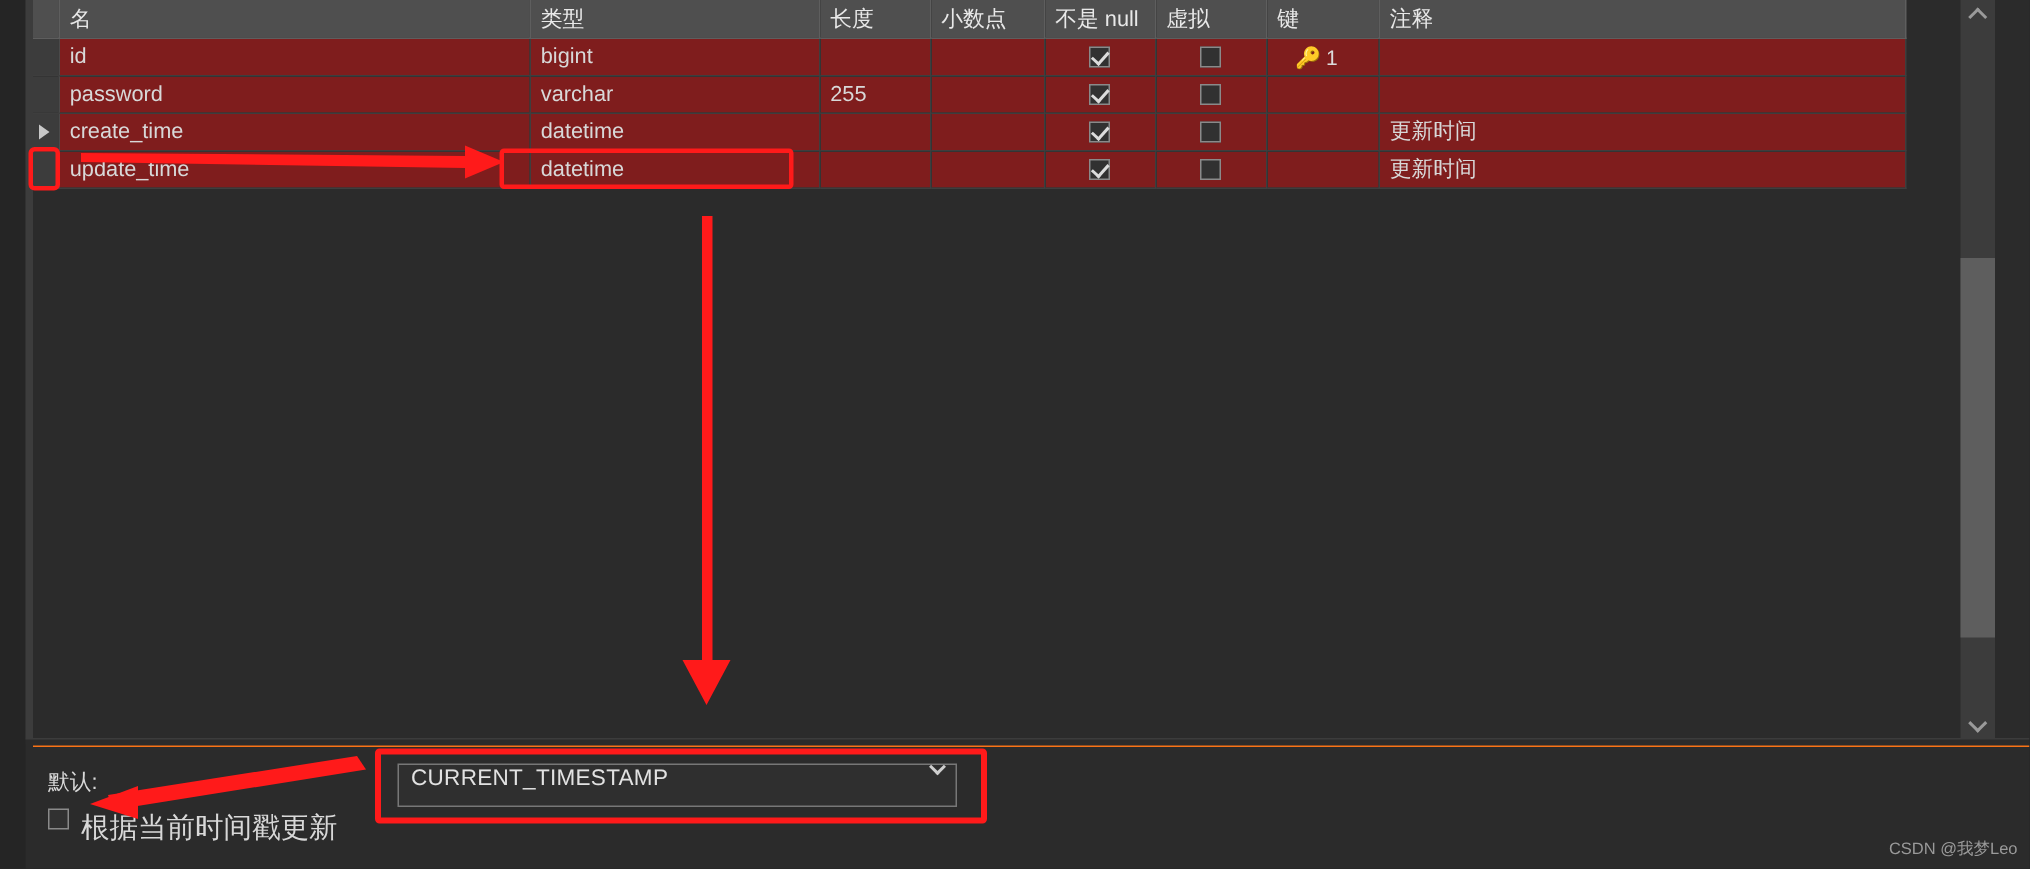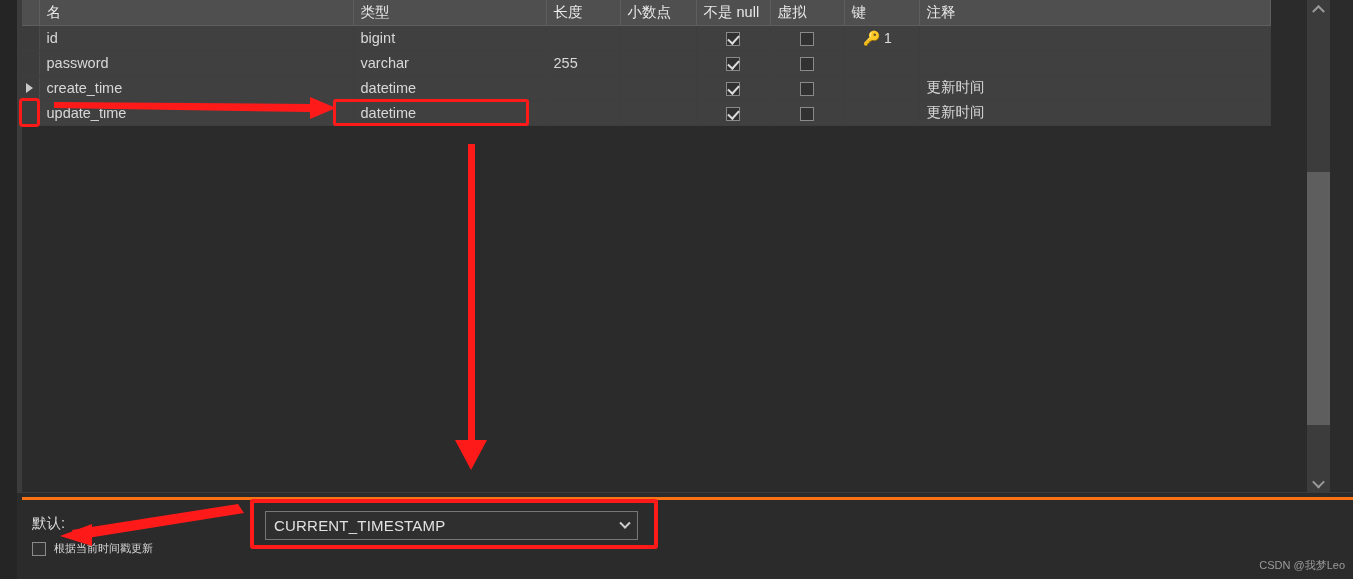--- a/index.html
+++ b/index.html
@@ -63,21 +63,21 @@
     white-space: nowrap;
     overflow: hidden;
   }
   .grid-table thead th.gutter-head {
     background: #4f4f4f;
     border-right: 1px solid #5e5e5e;
     padding: 0;
   }
 
   .grid-table tbody td {
-    background: #404040;
+    background: #7f1d1d;
     color: #d8d8d8;
     height: 25px;
     padding: 0 0 0 7px;
     border-right: 1px solid #3e3e3e;
     border-bottom: 1px solid #3e3e3e;
     white-space: nowrap;
     overflow: hidden;
     vertical-align: middle;
   }
   .grid-table tbody td.gutter-cell {
@@ -169,46 +169,45 @@
     left: 17px; top: 492px;
     width: 1336px; height: 4px;
     background: #2b2b2b;
     border-top: 1px solid #3c3c3c;
   }
   .bottom-panel {
     position: absolute;
     left: 22px; top: 497px;
     width: 1331px; height: 82px;
     background: #2b2b2b;
-    border-top: 3px solid #f97316;
+    border-top: 1px solid #f97316;
   }
 
   .field-label {
     position: absolute;
     left: 10px; top: 14px;
     color: #d8d8d8;
     font-size: 14.5px;
   }
 
   .update-check-row {
     position: absolute;
     left: 10px; top: 41px;
-    display: flex; align-items: center; gap: 8px;
+    display: flex; gap: 8px;
     color: #d8d8d8;
-    font-size: 11px;
+    font-size: 19px;
   }
 
   .select-wrap {
     position: absolute;
     left: 243px; top: 11px;
     width: 373px; height: 29px;
     background: #2f2f2f;
     border: 1px solid #777;
     display: flex;
-    align-items: center;
     padding: 0 8px;
   }
   .select-value {
     flex: 1;
     color: #e2e2e2;
     font-size: 15px;
     letter-spacing: 0.2px;
   }
   .select-chev {
     width: 8px; height: 8px;

